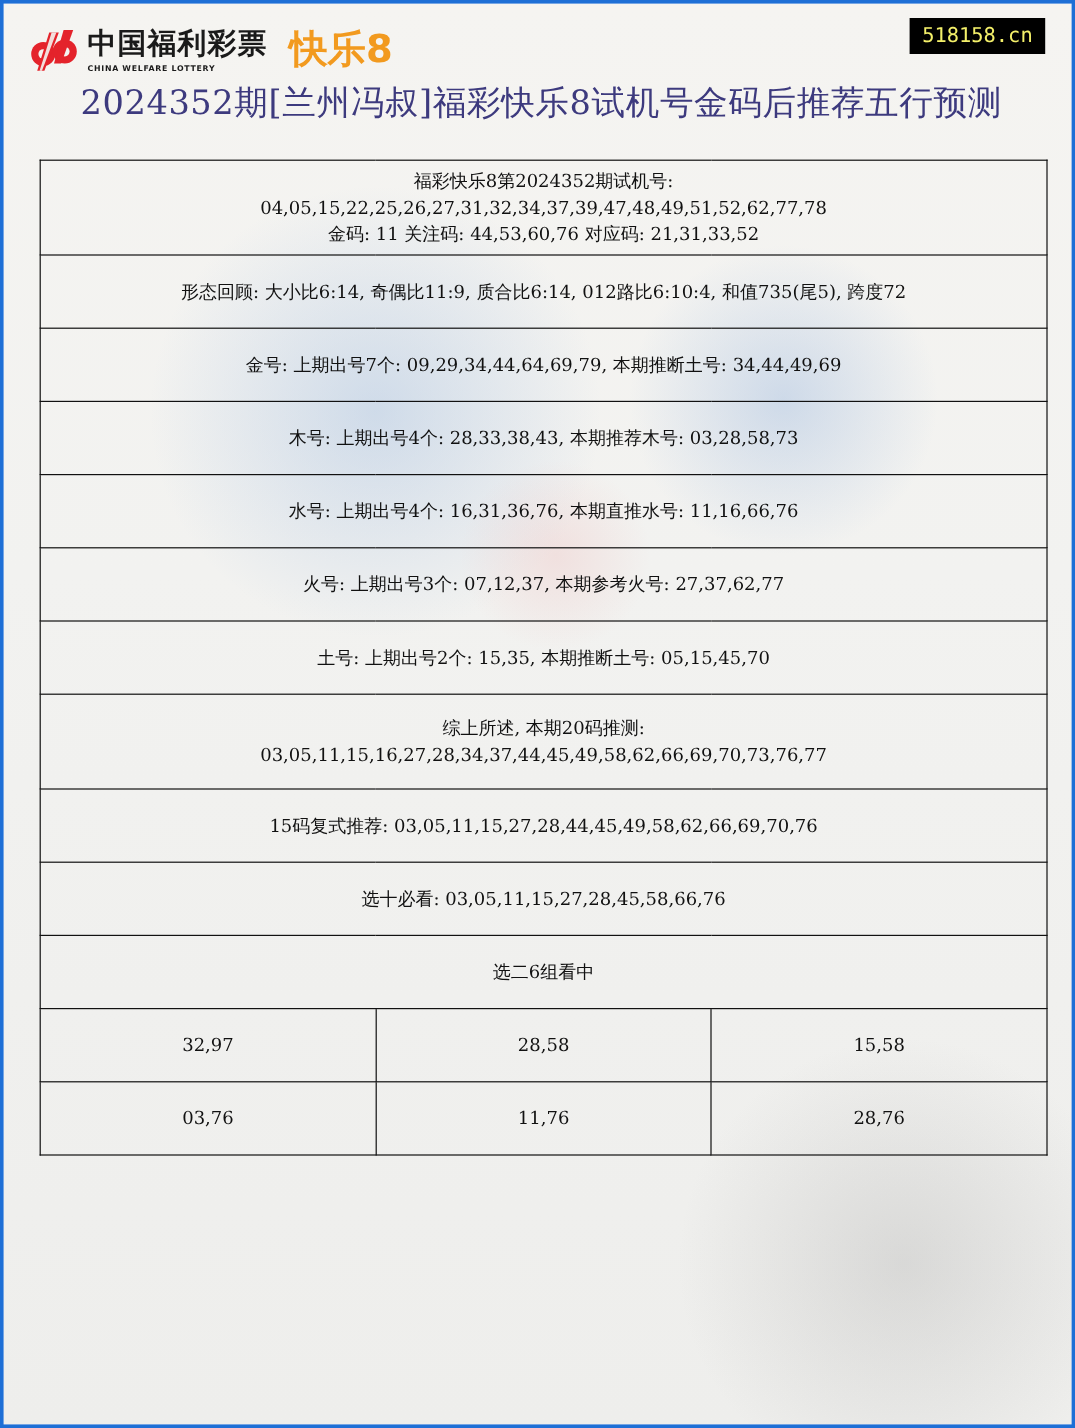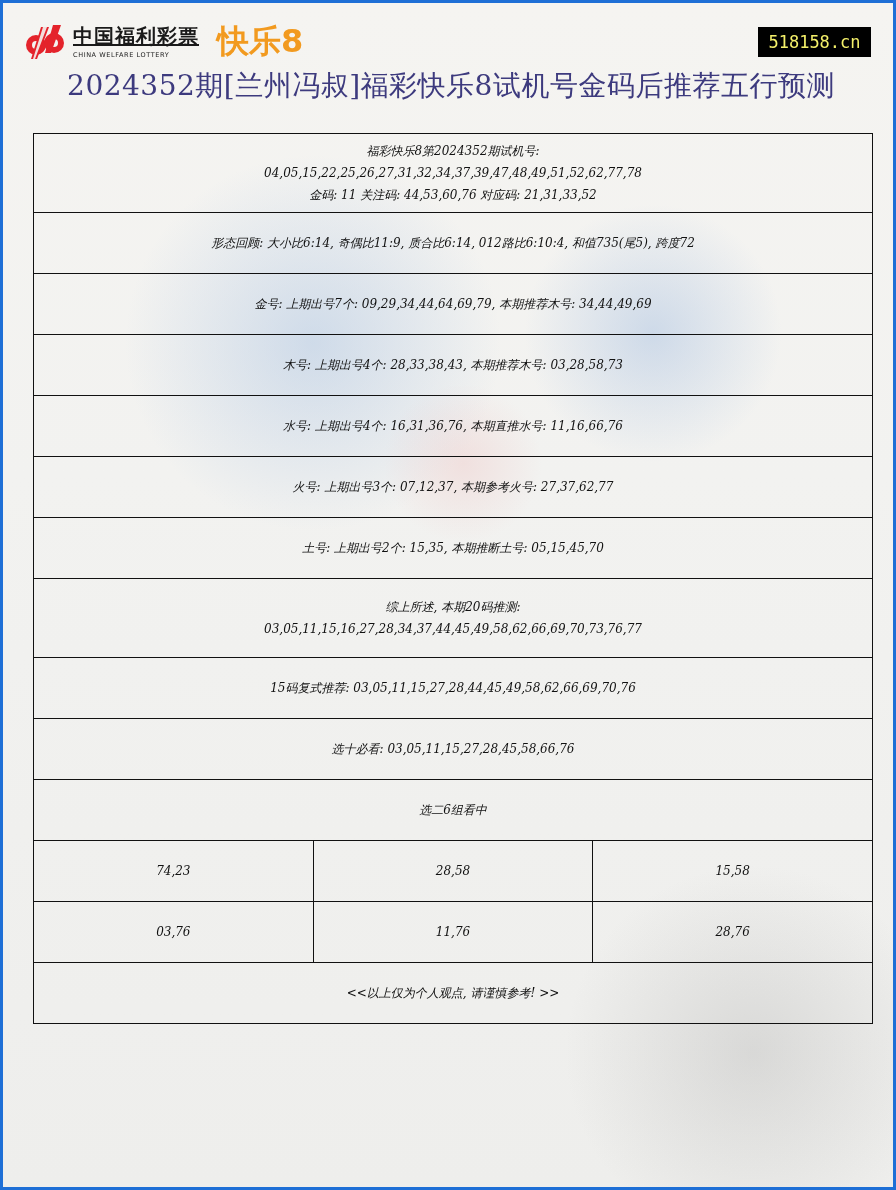--- a/index.html
+++ b/index.html
@@ -20,34 +20,34 @@
   .bg-blue2 { left:520px; top:200px; width:260px; height:260px; border-radius:50%;
     background: radial-gradient(circle, rgba(120,160,215,0.30), rgba(120,160,215,0) 70%); }
   .bg-pink { left:380px; top:380px; width:160px; height:160px; border-radius:50%;
     background: radial-gradient(circle, rgba(235,170,170,0.25), rgba(235,170,170,0) 70%); }
   .bg-grey { left:560px; top:860px; width:380px; height:380px; border-radius:50%;
     background: radial-gradient(circle, rgba(150,150,150,0.25), rgba(150,150,150,0) 70%); }
 
   .logo { position:absolute; left:20px; top:20px; height:38px; display:flex; align-items:center; }
   .logo-mark { width:44px; height:38px; }
   .logo-text { margin-left:6px; display:flex; flex-direction:column; line-height:1; }
-  .logo-cn { font-family:"DejaVu Sans","Liberation Sans",sans-serif; font-weight:bold; font-size:20px; color:#1a1a1a; letter-spacing:1px;text-decoration:underline; }
-  .logo-en { font-family:"DejaVu Sans","Liberation Sans",sans-serif; font-weight:normal; font-size:6.5px; color:#1a1a1a; letter-spacing:0.6px; margin-top:6px; }
+  .logo-cn { font-family:"DejaVu Sans","Liberation Sans",sans-serif; font-weight:bold; font-size:24px; color:#1a1a1a; letter-spacing:1px; }
+  .logo-en { font-family:"DejaVu Sans","Liberation Sans",sans-serif; font-weight:bold; font-size:6.5px; color:#1a1a1a; letter-spacing:0.6px; margin-top:6px; }
   .logo-kl8 { margin-left:18px; font-family:"DejaVu Sans","Liberation Sans",sans-serif; font-weight:bold; font-size:32px;
     color:#f29a1f; letter-spacing:0px; }
 
-  .site-badge { position:absolute; right:22px; top:24px; width:113px; height:30px; background:#000;
+  .site-badge { position:absolute; right:22px; top:12px; width:113px; height:30px; background:#000;
     color:#f4f06a; font-family:"DejaVu Sans Mono","Liberation Mono",monospace; font-size:17px;
     display:flex; align-items:center; justify-content:center; }
 
   .page-title { position:absolute; left:0; top:64px; width:896px; text-align:center;
     font-size:28px; color:#3d3a7e; letter-spacing:0.5px; white-space:nowrap; }
 
   table.main { position:absolute; left:30px; top:130px; width:840px; border-collapse:collapse;
-    font-size:12px; color:#111;font-style:italic; }
+    font-size:15px; color:#111; }
   table.main td { border:1.5px solid #111; text-align:center; vertical-align:middle; padding:0 8px; line-height:22px; }
   .h78 { height:78px; } .h60 { height:60px; }
   .line { display:block; }
 </style>
 </head>
 <body>
 
 <div class="frame">
   <div class="bg-deco bg-blue1"></div>
   <div class="bg-deco bg-blue2"></div>
@@ -81,21 +81,21 @@
       <td colspan="3" class="h78">
         <span class="line">福彩快乐8第2024352期试机号:</span>
         <span class="line">04,05,15,22,25,26,27,31,32,34,37,39,47,48,49,51,52,62,77,78</span>
         <span class="line">金码: 11 关注码: 44,53,60,76 对应码: 21,31,33,52</span>
       </td>
     </tr>
     <tr>
       <td colspan="3" class="h60">形态回顾: 大小比6:14, 奇偶比11:9, 质合比6:14, 012路比6:10:4, 和值735(尾5), 跨度72</td>
     </tr>
     <tr>
-      <td colspan="3" class="h60">金号: 上期出号7个: 09,29,34,44,64,69,79, 本期推荐木号: 34,44,49,69</td>
+      <td colspan="3" class="h60">金号: 上期出号7个: 09,29,34,44,64,69,79, 本期推断土号: 34,44,49,69</td>
     </tr>
     <tr>
       <td colspan="3" class="h60">木号: 上期出号4个: 28,33,38,43, 本期推荐木号: 03,28,58,73</td>
     </tr>
     <tr>
       <td colspan="3" class="h60">水号: 上期出号4个: 16,31,36,76, 本期直推水号: 11,16,66,76</td>
     </tr>
     <tr>
       <td colspan="3" class="h60">火号: 上期出号3个: 07,12,37, 本期参考火号: 27,37,62,77</td>
     </tr>
@@ -111,27 +111,24 @@
     <tr>
       <td colspan="3" class="h60">15码复式推荐: 03,05,11,15,27,28,44,45,49,58,62,66,69,70,76</td>
     </tr>
     <tr>
       <td colspan="3" class="h60">选十必看: 03,05,11,15,27,28,45,58,66,76</td>
     </tr>
     <tr>
       <td colspan="3" class="h60">选二6组看中</td>
     </tr>
     <tr>
-      <td class="h60" style="width:33.33%">74,23</td>
+      <td class="h60" style="width:33.33%">32,97</td>
       <td class="h60" style="width:33.33%">28,58</td>
       <td class="h60" style="width:33.33%">15,58</td>
     </tr>
     <tr>
       <td class="h60">03,76</td>
       <td class="h60">11,76</td>
       <td class="h60">28,76</td>
     </tr>
-    <tr>
-      <td colspan="3" class="h60">&lt;&lt;以上仅为个人观点, 请谨慎参考! &gt;&gt;</td>
-    </tr>
   </tbody>
     </table>
 </div>
 
 </body></html>

